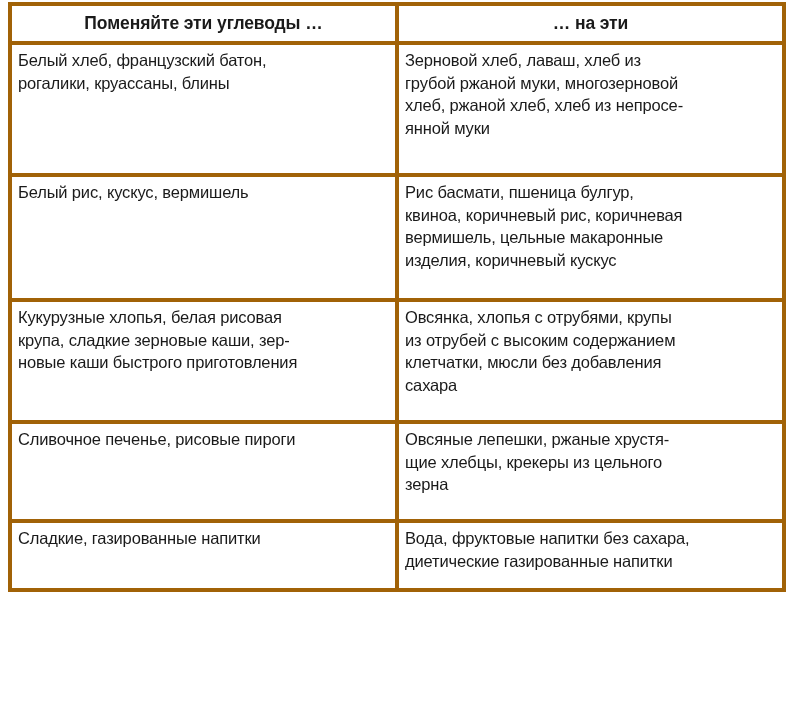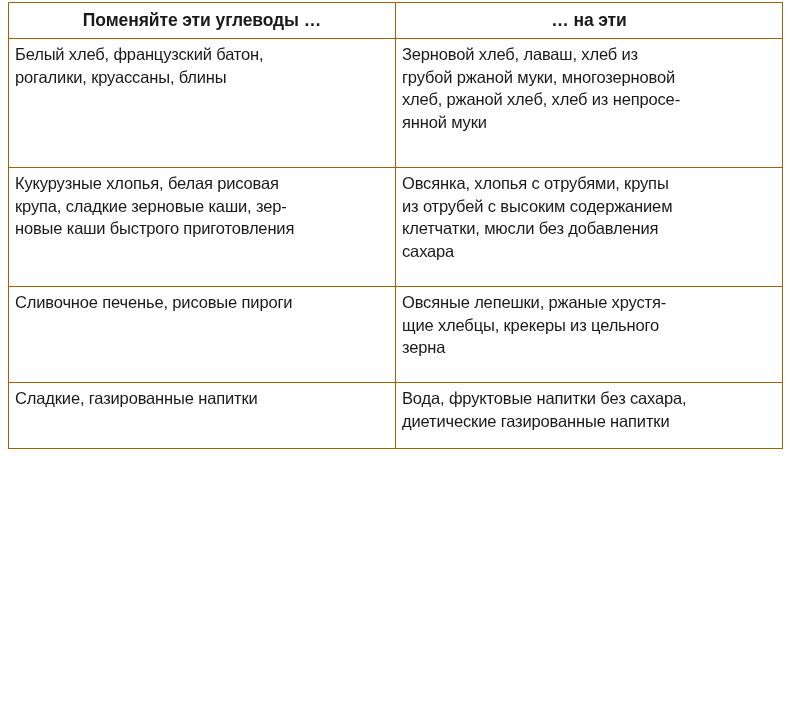--- a/index.html
+++ b/index.html
@@ -32,21 +32,21 @@
     border-collapse: collapse;
     table-layout: fixed;
     background: #ffffff;
   }
 
   .carb-table col.col-left  { width: 387px; }
   .carb-table col.col-right { width: 387px; }
 
   .carb-table th,
   .carb-table td {
-    border: 1px solid #a16207;
+    border: 4px solid #a16207;
     vertical-align: top;
     background: #ffffff;
     padding: 4px 6px 6px 6px;
   }
 
   .carb-table thead th {
     text-align: center;
     vertical-align: middle;
     font-weight: bold;
     font-size: 17.5px;
@@ -99,20 +99,31 @@
           <span class="cell-lines">Белый хлеб, французский батон,
 рогалики, круассаны, блины</span>
         </td>
         <td>
           <span class="cell-lines">Зерновой хлеб, лаваш, хлеб из
 грубой ржаной муки, многозерновой
 хлеб, ржаной хлеб, хлеб из непросе-
 янной муки</span>
         </td>
       </tr>
+      <tr data-row="1">
+        <td>
+          <span class="cell-lines">Белый рис, кускус, вермишель</span>
+        </td>
+        <td>
+          <span class="cell-lines">Рис басмати, пшеница булгур,
+квиноа, коричневый рис, коричневая
+вермишель, цельные макаронные
+изделия, коричневый кускус</span>
+        </td>
+      </tr>
       <tr data-row="2">
         <td>
           <span class="cell-lines">Кукурузные хлопья, белая рисовая
 крупа, сладкие зерновые каши, зер-
 новые каши быстрого приготовления</span>
         </td>
         <td>
           <span class="cell-lines">Овсянка, хлопья с отрубями, крупы
 из отрубей с высоким содержанием
 клетчатки, мюсли без добавления

